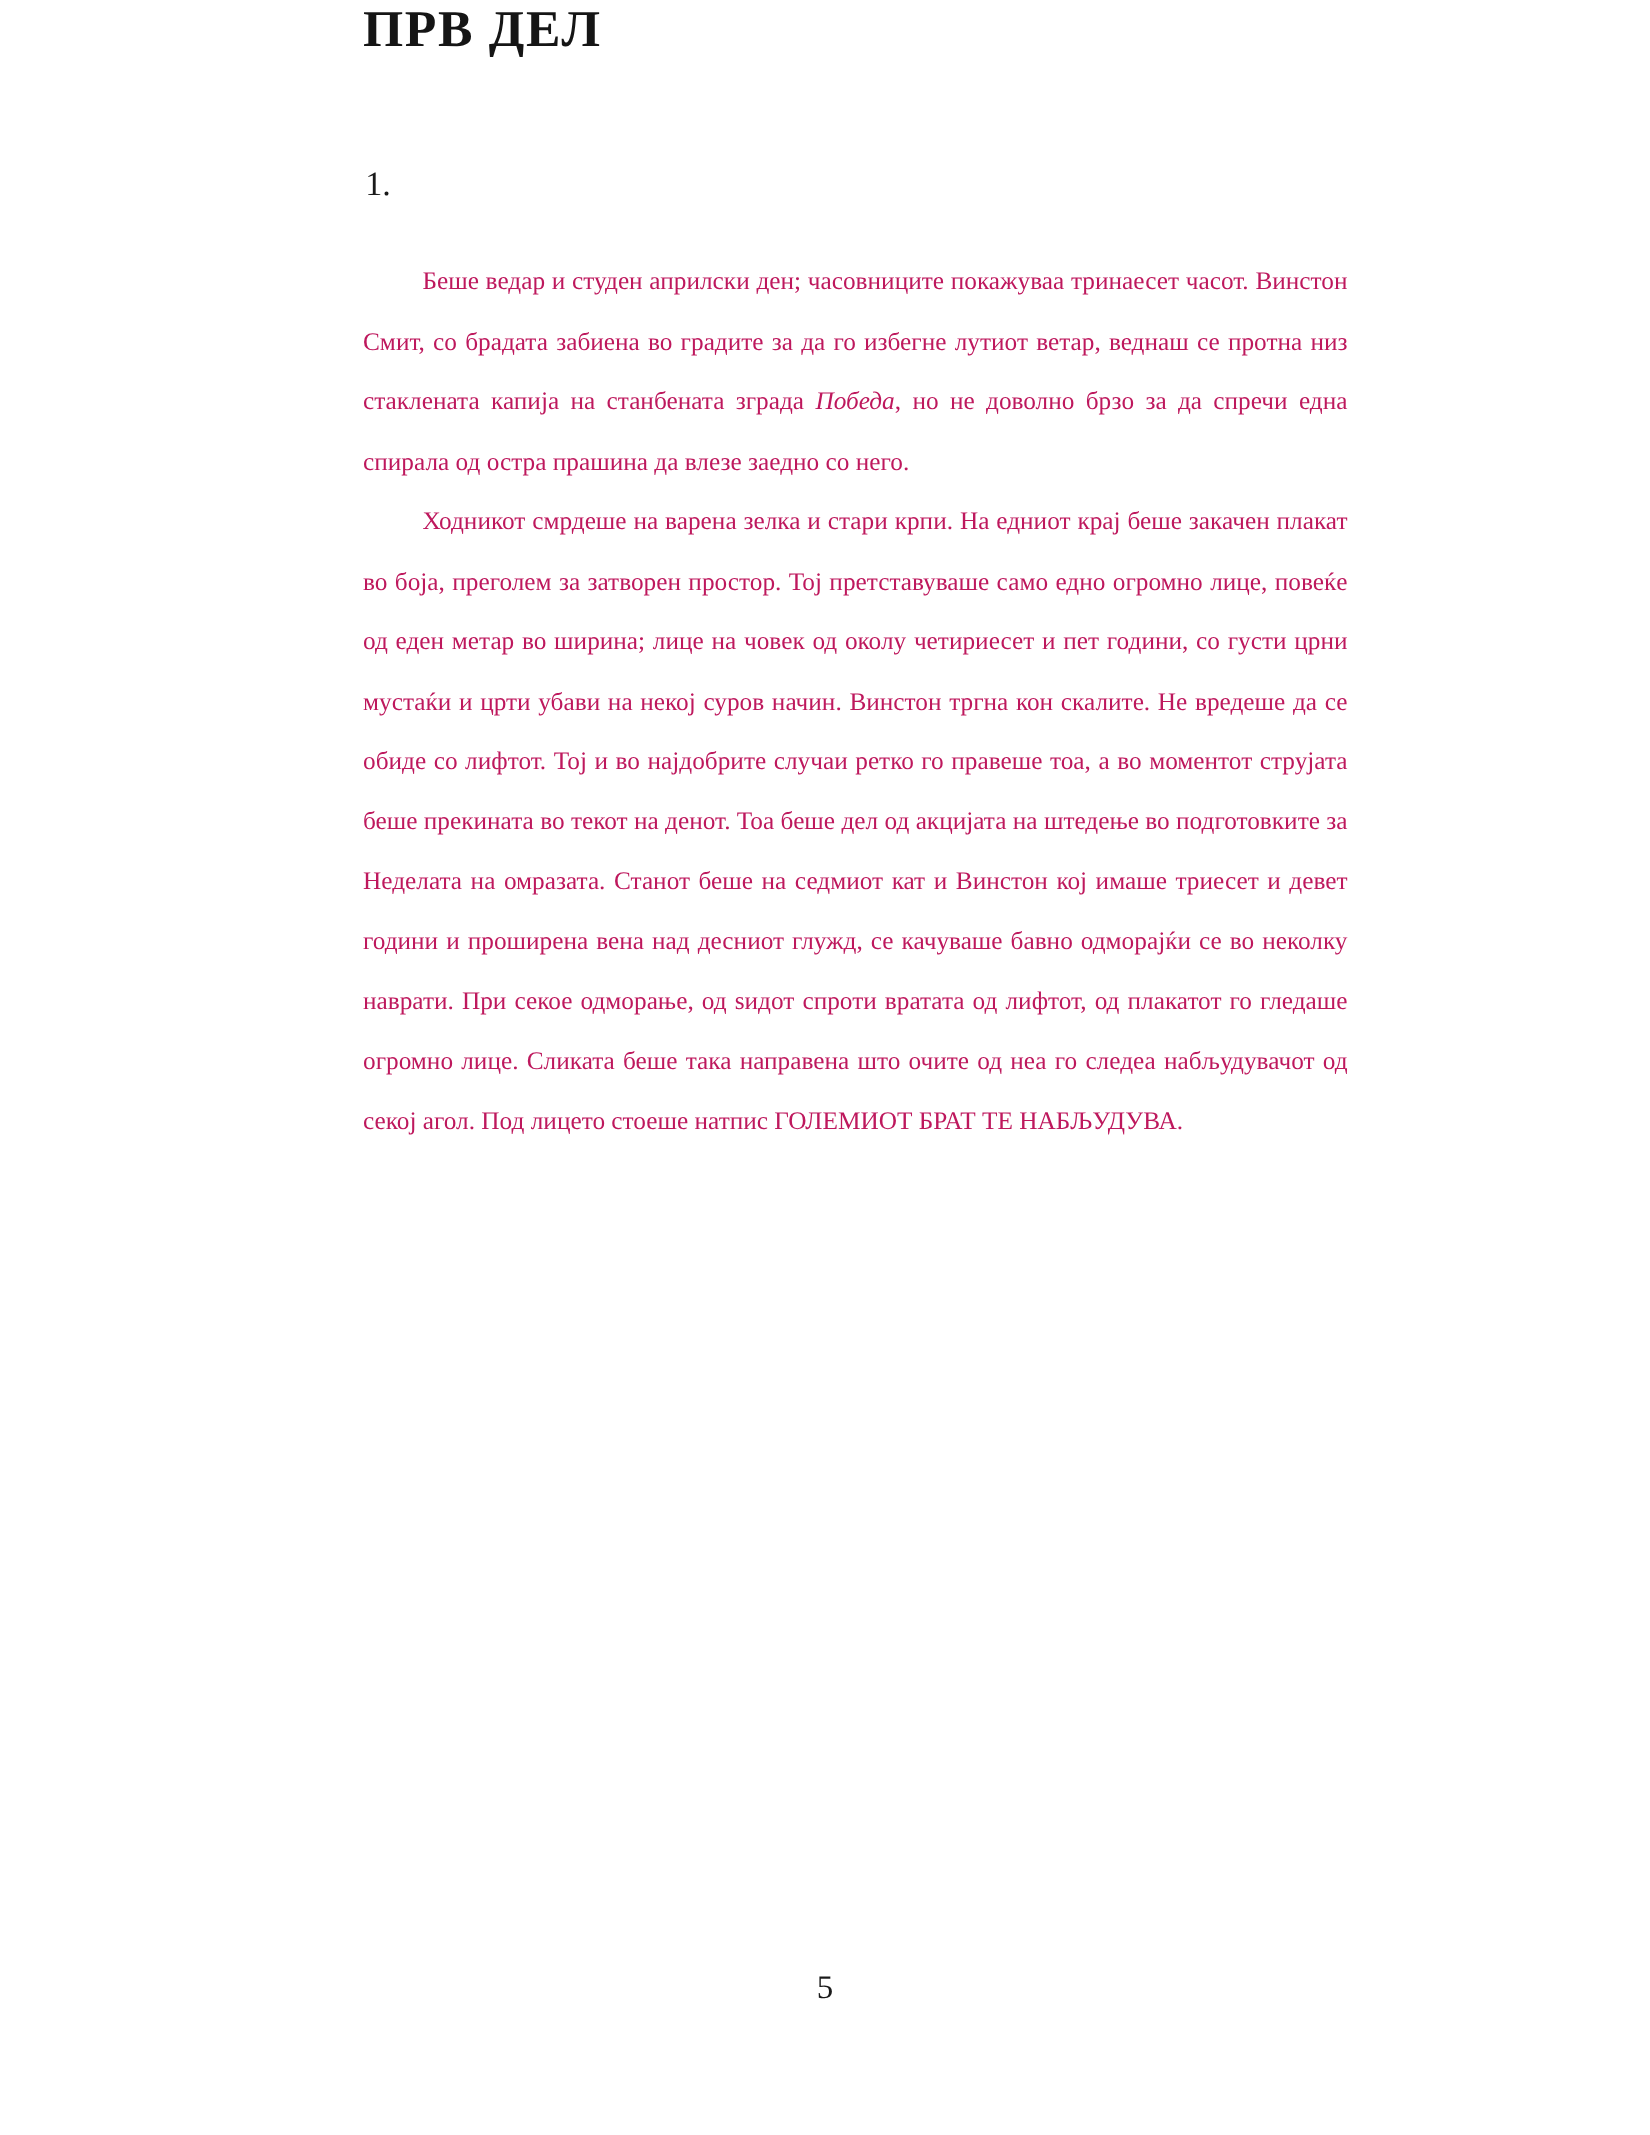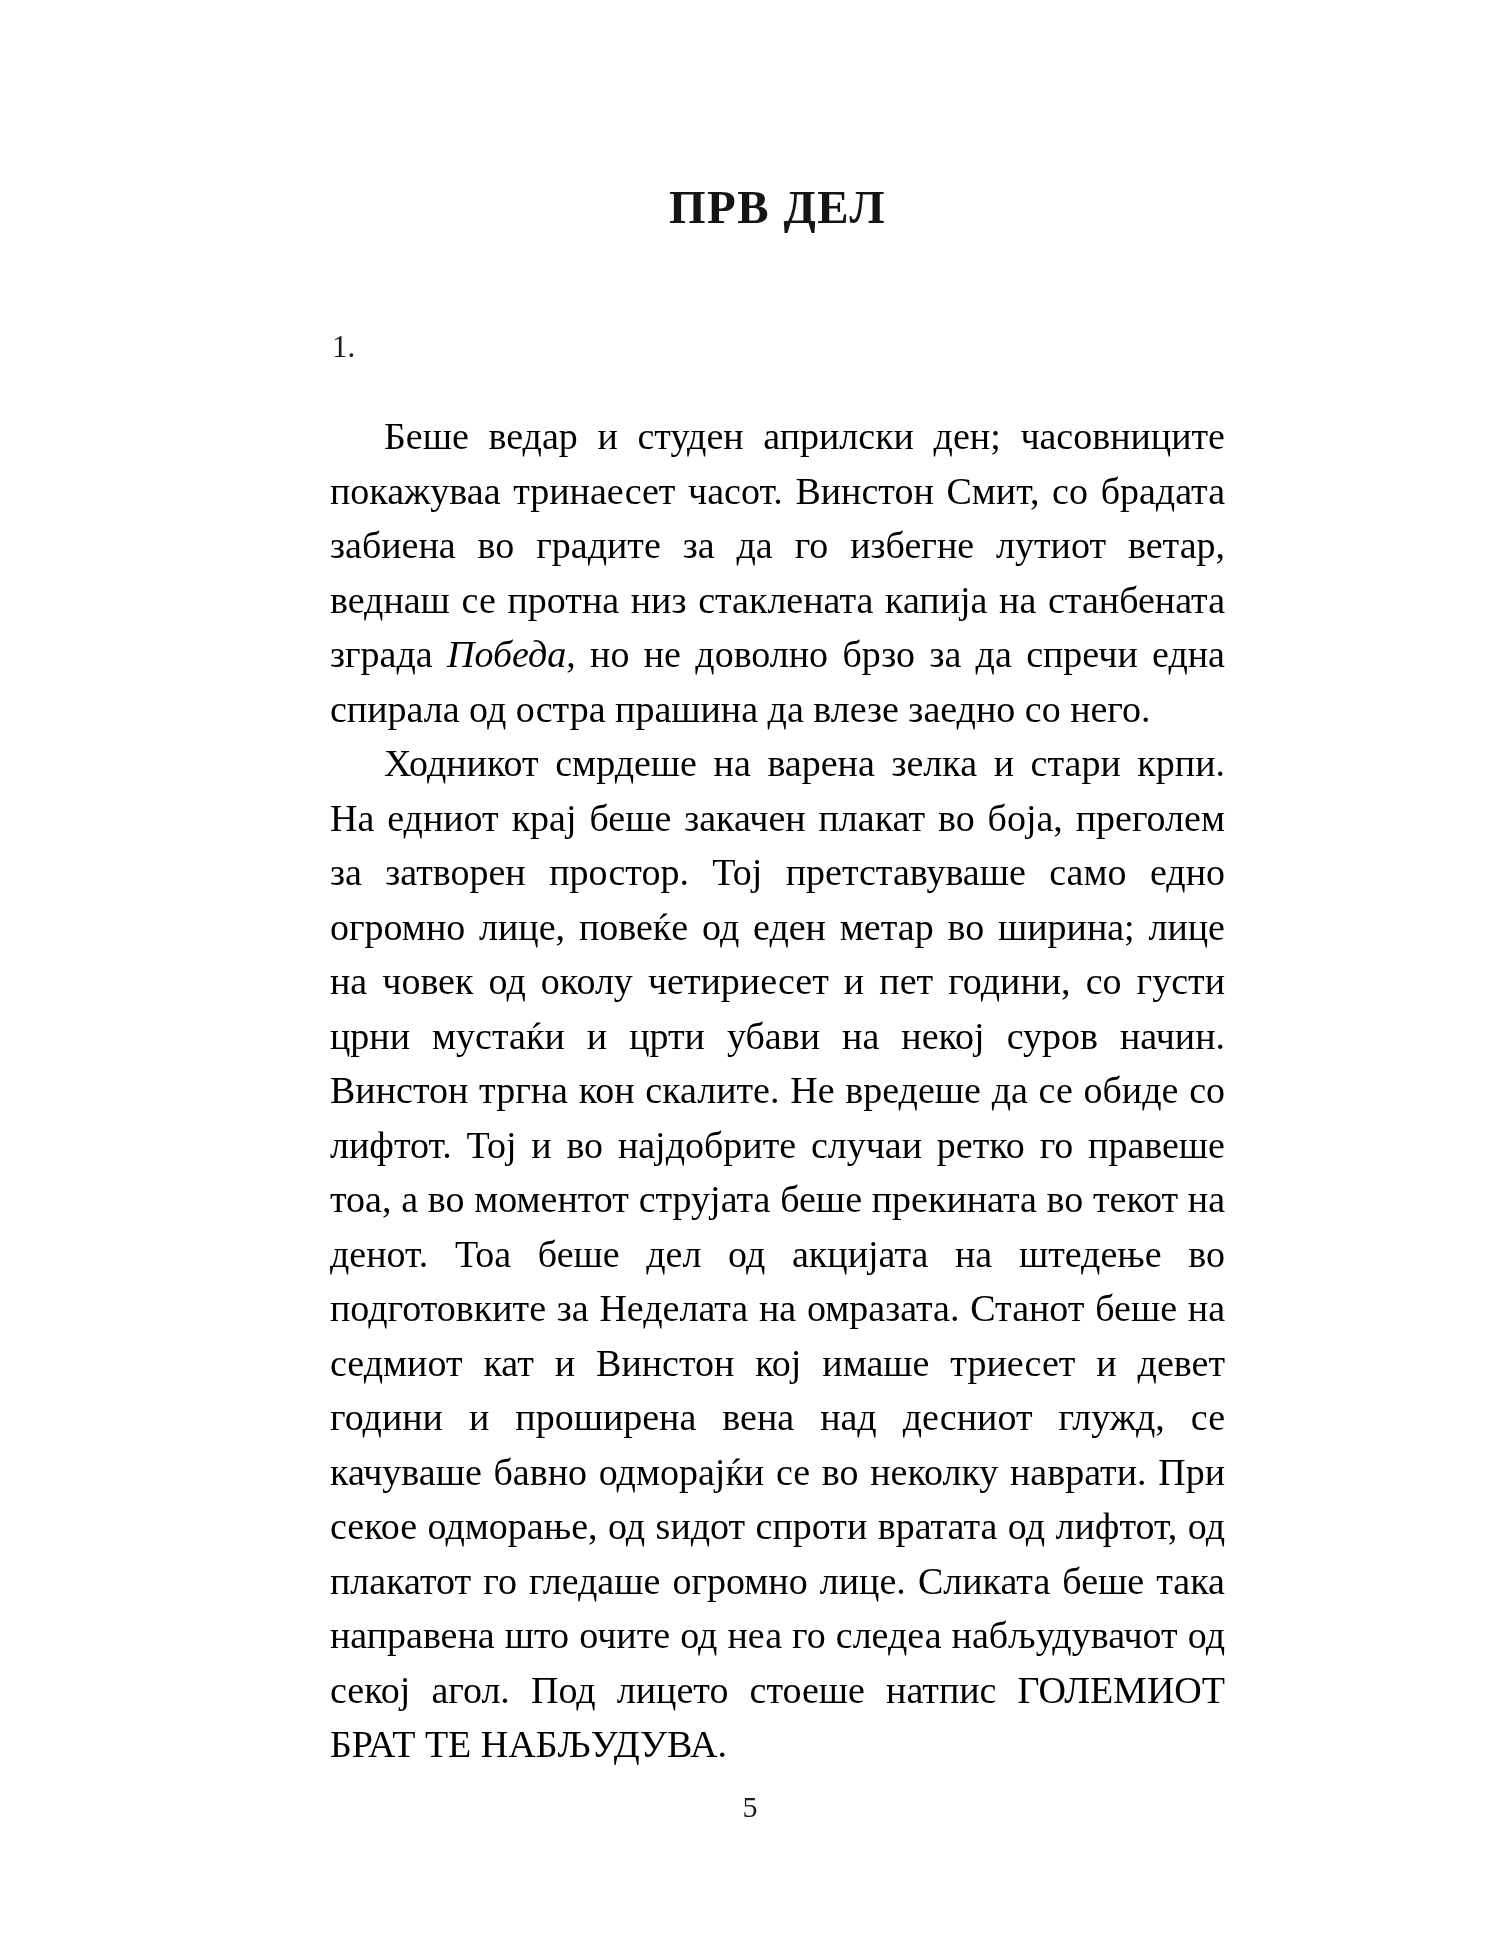--- a/index.html
+++ b/index.html
@@ -24,50 +24,49 @@
 
   
   .content {
     position: absolute;
     left: 330px;
     top: 0;
     width: 895px;
   }
 
   .part-title {
-    text-align: center;
+    text-align: left;
     font-size: 47px;
     font-weight: bold;
     letter-spacing: 1.5px;
     margin: 0;
-    padding-top: 180px;
     color: #151515;
   }
 
   .chapter-number {
     font-size: 31px;
     margin: 0;
     padding-top: 95px;
     padding-left: 2px;
     color: #1a1a1a;
   }
 
   .body-copy {
     padding-top: 44px;
   }
 
   p.para {
     margin: 0;
-    font-size: 38px;
+    font-size: 23px;
     line-height: 54.5px;
     text-align: justify;
     text-justify: inter-word;
     text-indent: 54px;
     hyphens: manual;
-    color: #000000;
+    color: #be185d;
   }
 
   p.para + p.para {
     margin-top: 0;
   }
 
   .italic {
     font-style: italic;
   }
 

